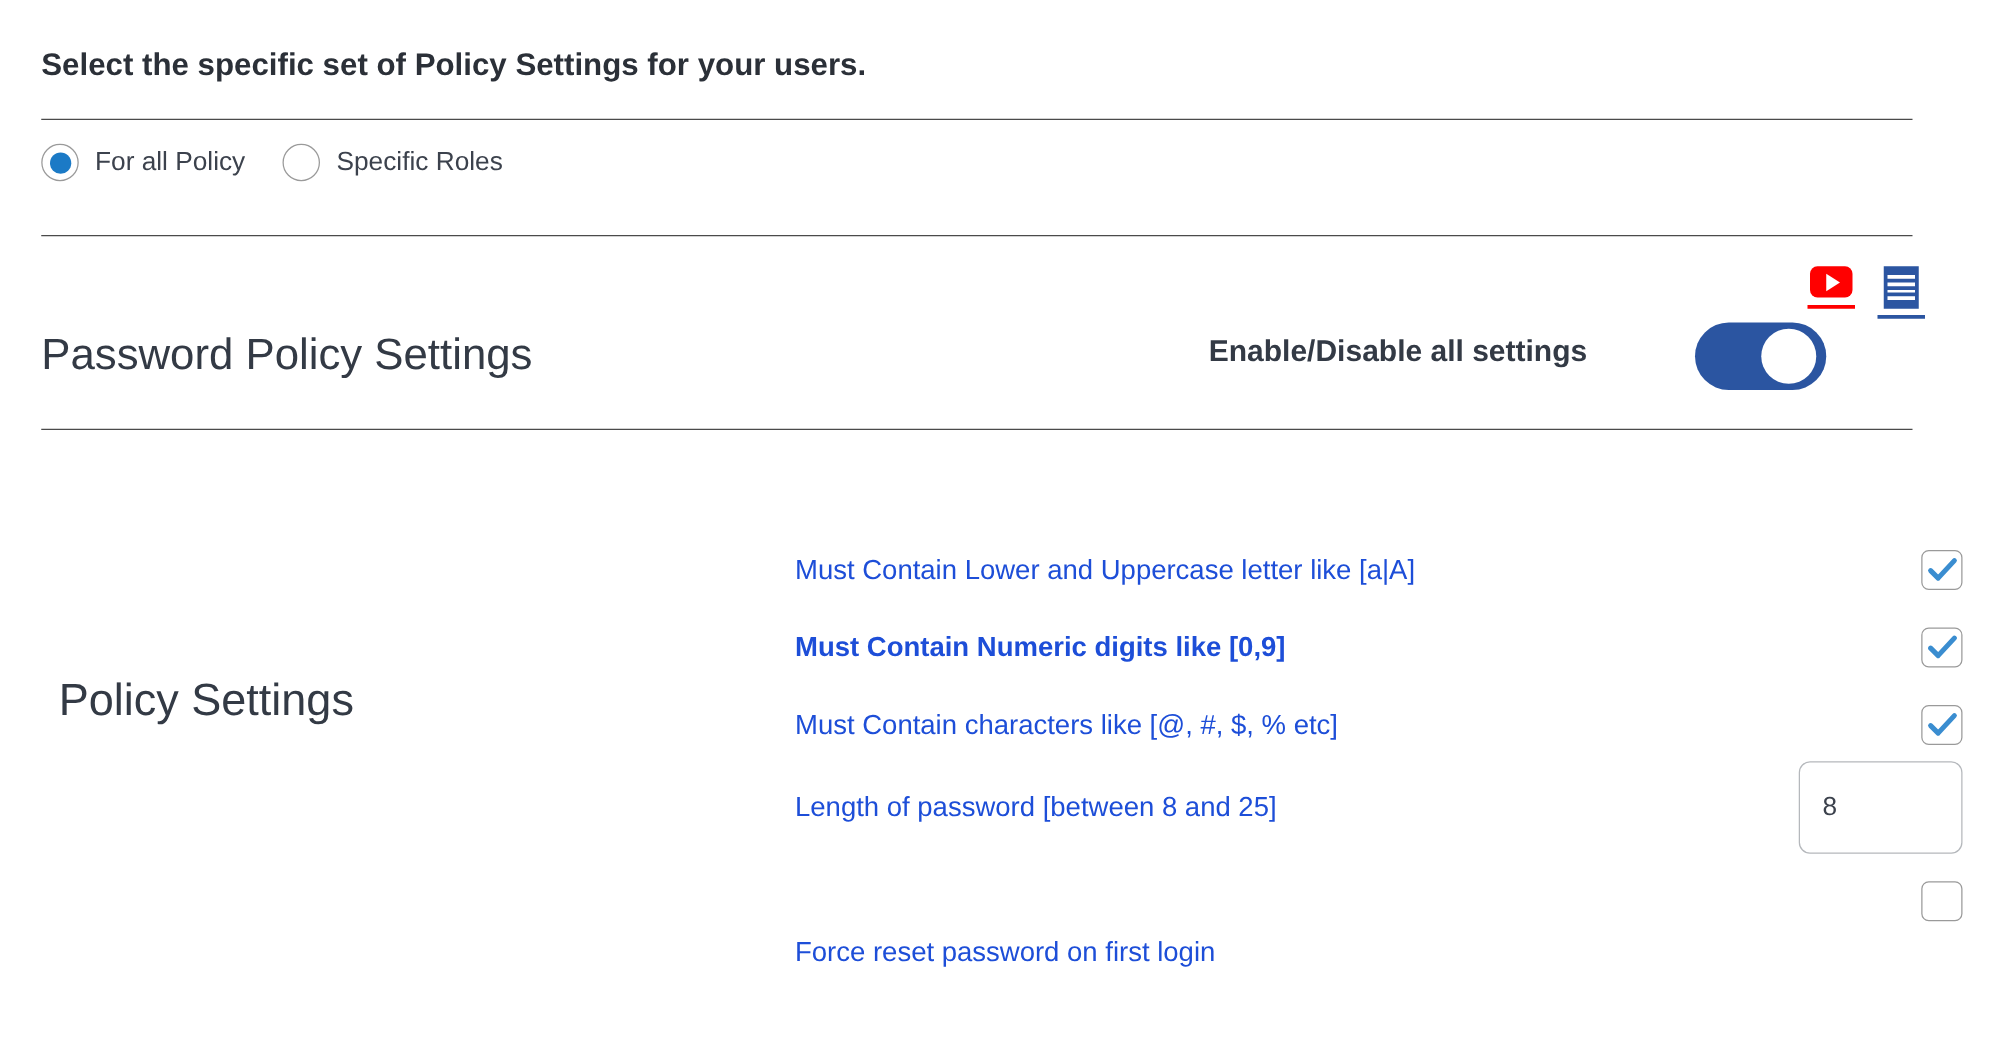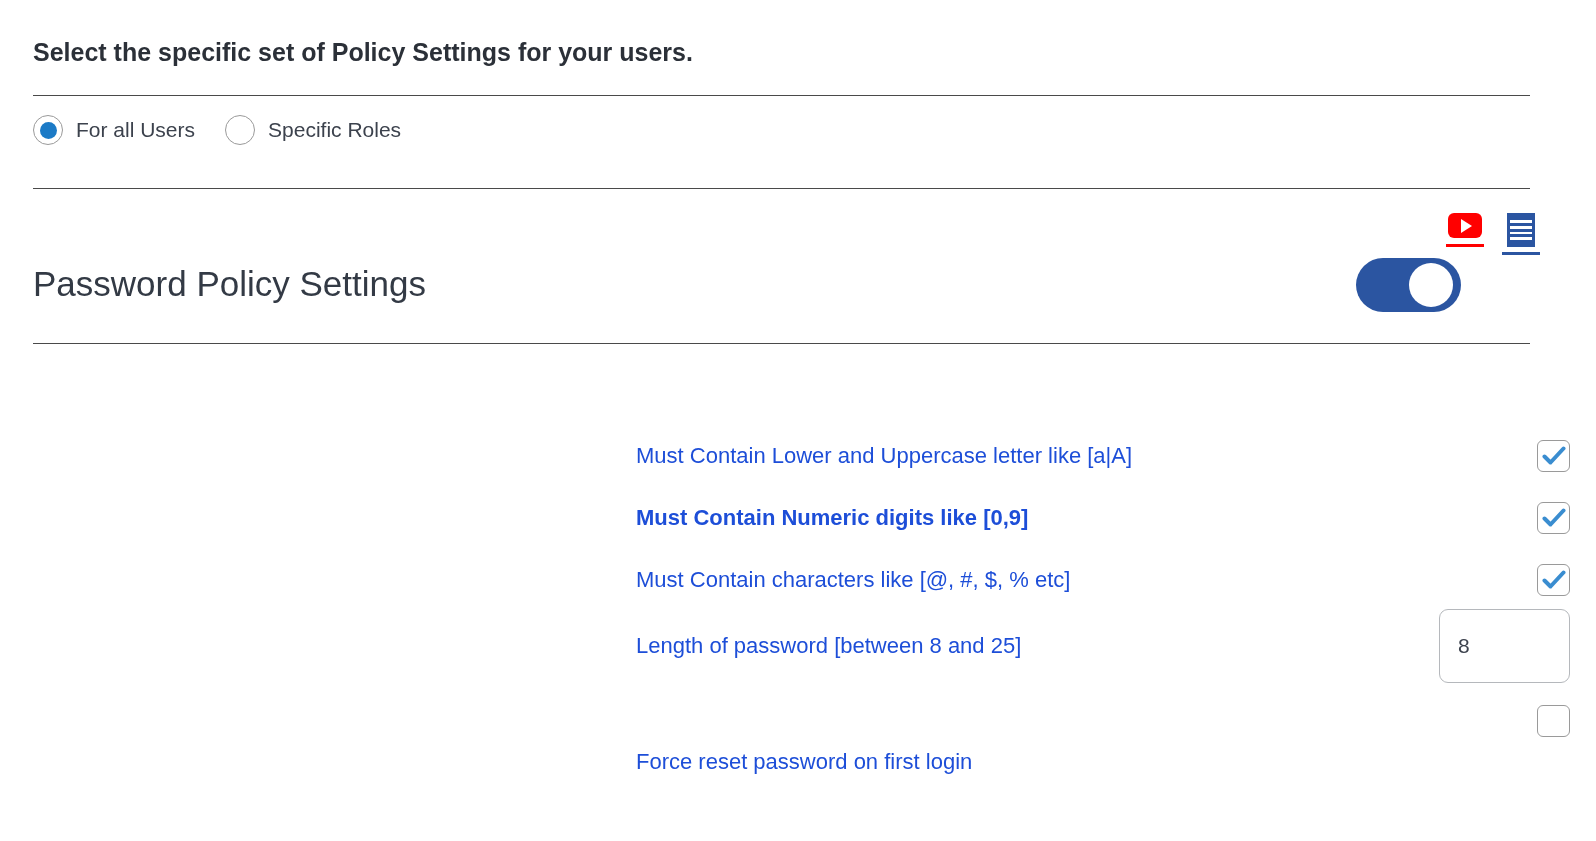--- a/index.html
+++ b/index.html
@@ -273,21 +273,21 @@
 
   <div class="instruction">Select the specific set of Policy Settings for your users.</div>
 
   <div class="hr hr-1"></div>
 
   <div class="radio-row">
     <label class="radio-item">
       <span class="radio-outer checked">
         <span class="radio-dot"></span>
       </span>
-      <span class="radio-label">For all Users</span>
+      <span class="radio-label">For all Policy</span>
     </label>
     <label class="radio-item">
       <span class="radio-outer"></span>
       <span class="radio-label">Specific Roles</span>
     </label>
   </div>
 
   <div class="hr hr-2"></div>
 
   <div class="corner-icons">
@@ -302,27 +302,29 @@
         <span></span>
           <span></span>
           <span></span>
           <span></span>
       </span>
       <span class="icon-underline-blue"></span>
     </div>
   </div>
 
   <div class="section-title">Password Policy Settings</div>
+  <div class="enable-label">Enable/Disable all settings</div>
 
   <div class="toggle">
     <span class="knob"></span>
   </div>
 
   <div class="hr hr-3"></div>
 
+  <div class="policy-label">Policy Settings</div>
 
   <div class="settings">
 
     <div class="srow row-h1">
       <span class="stext">Must Contain Lower and Uppercase letter like [a|A]</span>
       <span class="sctl">
         <span class="cbox">
           <svg width="24" height="20" viewBox="0 0 24 20" aria-hidden="true">
             <path d="M2.5 10.5 L8.5 16.5 L21.5 2.5" fill="none" stroke="#3a8dd0" stroke-width="4" stroke-linecap="round" stroke-linejoin="round"></path>
           </svg>

